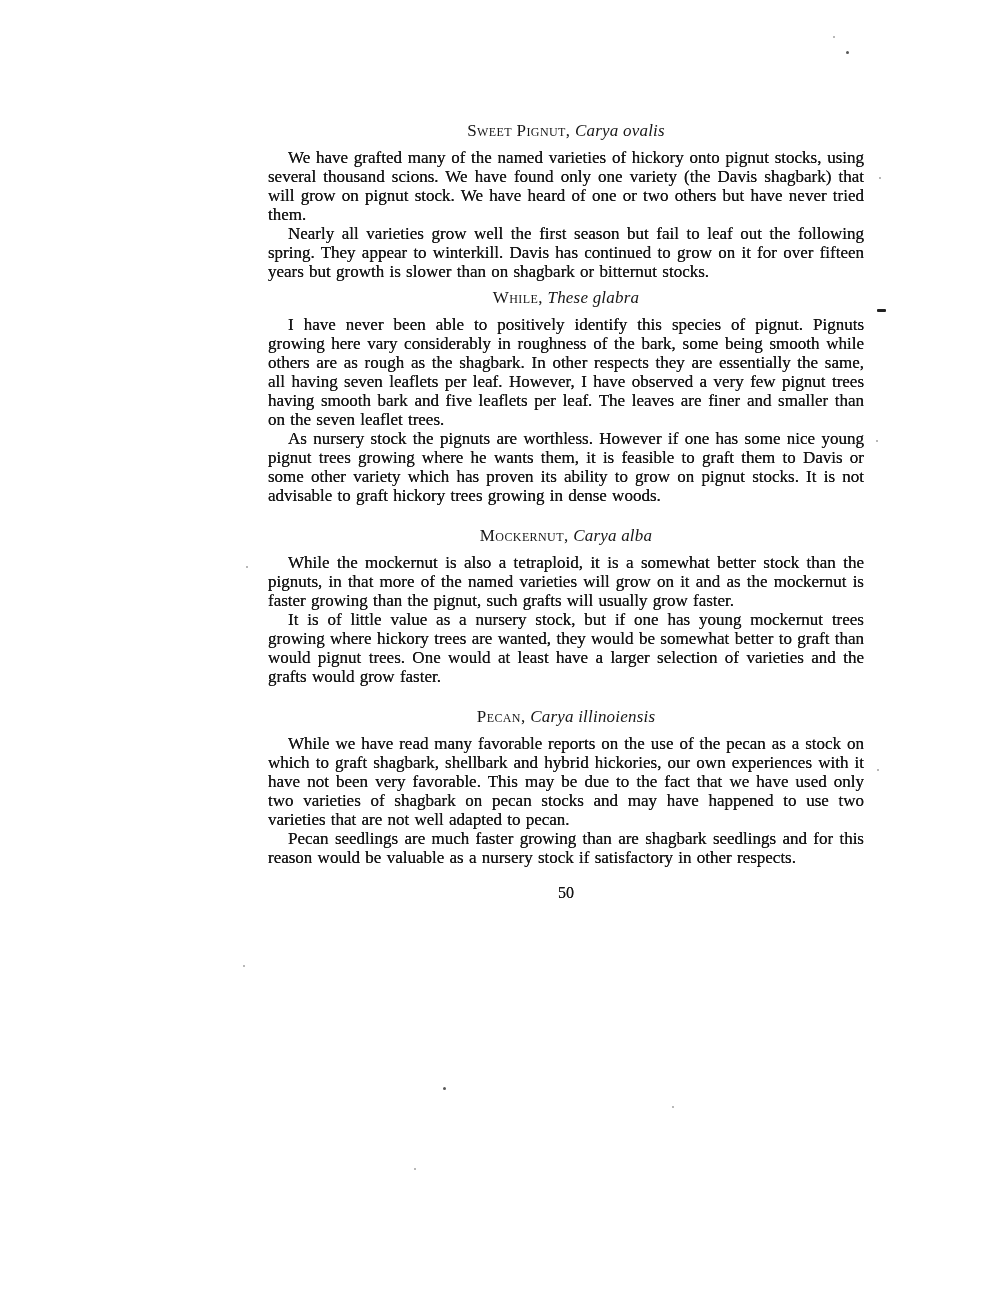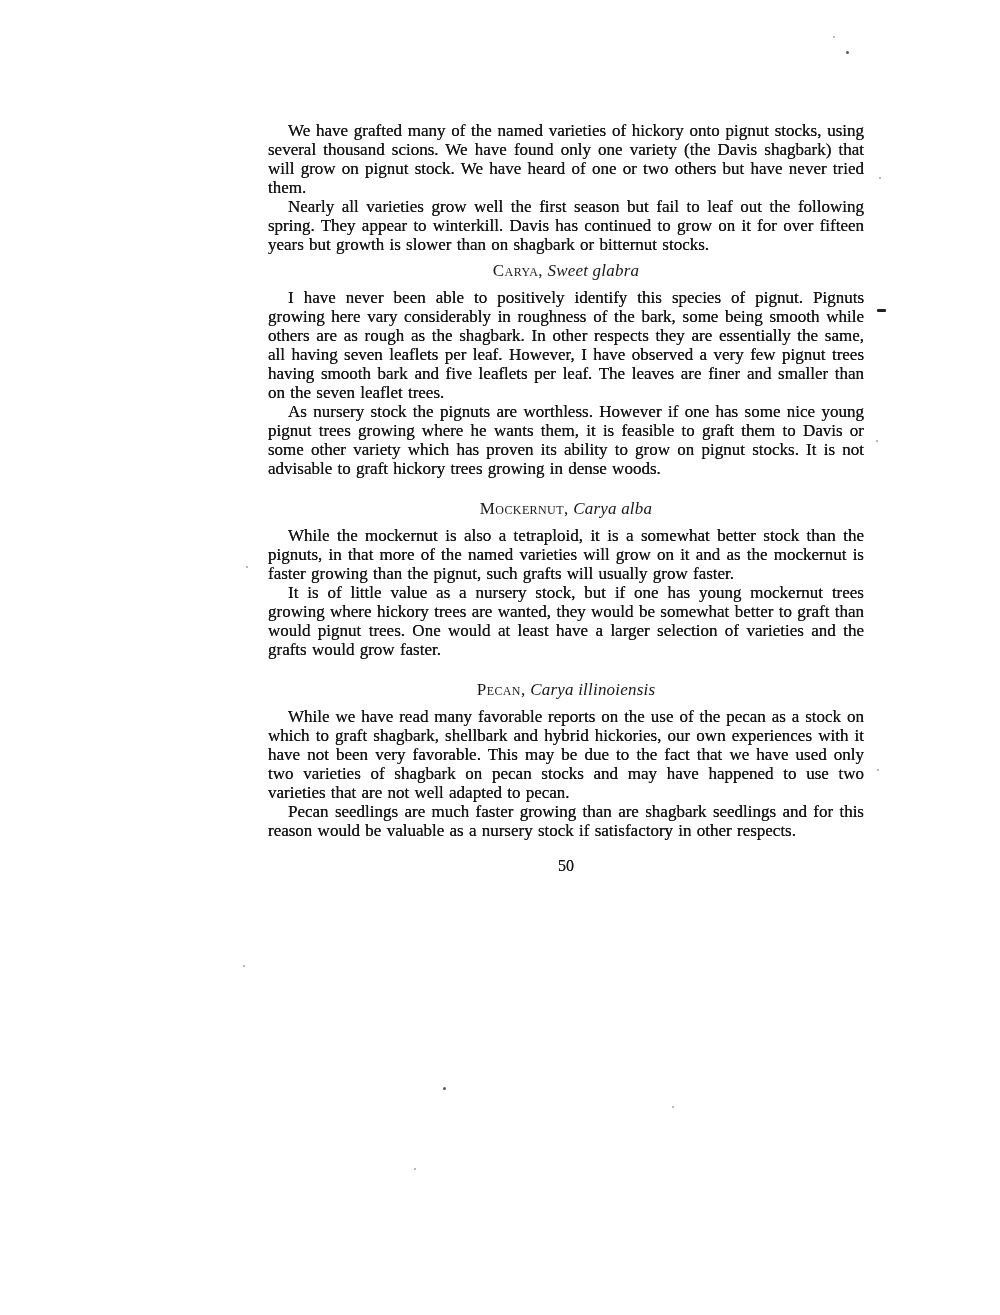--- a/index.html
+++ b/index.html
@@ -74,26 +74,27 @@
   }
 </style>
 </head>
 <body>
 
 <div class="scan-page">
 
   <div class="text-block">
 
     <section>
+      <h2 class="section-heading"><span class="common-name">Sweet Pignut,</span> <span class="species-name">Carya ovalis</span></h2>
       <p class="para">We have grafted many of the named varieties of hickory onto pignut stocks, using several thousand scions. We have found only one variety (the Davis shagbark) that will grow on pignut stock. We have heard of one or two others but have never tried them.</p>
       <p class="para">Nearly all varieties grow well the first season but fail to leaf out the following spring. They appear to winterkill. Davis has continued to grow on it for over fifteen years but growth is slower than on shagbark or bitternut stocks.</p>
     </section>
 
     <section class="gap-small">
-      <h2 class="section-heading"><span class="common-name">Carya,</span> <span class="species-name">Sweet glabra</span></h2>
+      <h2 class="section-heading"><span class="common-name">While,</span> <span class="species-name">These glabra</span></h2>
       <p class="para">I have never been able to positively identify this species of pignut. Pignuts growing here vary considerably in roughness of the bark, some being smooth while others are as rough as the shagbark. In other respects they are essentially the same, all having seven leaflets per leaf. However, I have observed a very few pignut trees having smooth bark and five leaflets per leaf. The leaves are finer and smaller than on the seven leaflet trees.</p>
       <p class="para">As nursery stock the pignuts are worthless. However if one has some nice young pignut trees growing where he wants them, it is feasible to graft them to Davis or some other variety which has proven its ability to grow on pignut stocks. It is not advisable to graft hickory trees growing in dense woods.</p>
     </section>
 
     <section class="gap-large">
       <h2 class="section-heading"><span class="common-name">Mockernut,</span> <span class="species-name">Carya alba</span></h2>
       <p class="para">While the mockernut is also a tetraploid, it is a somewhat better stock than the pignuts, in that more of the named varieties will grow on it and as the mockernut is faster growing than the pignut, such grafts will usually grow faster.</p>
       <p class="para">It is of little value as a nursery stock, but if one has young mockernut trees growing where hickory trees are wanted, they would be somewhat better to graft than would pignut trees. One would at least have a larger selection of varieties and the grafts would grow faster.</p>
     </section>
 

